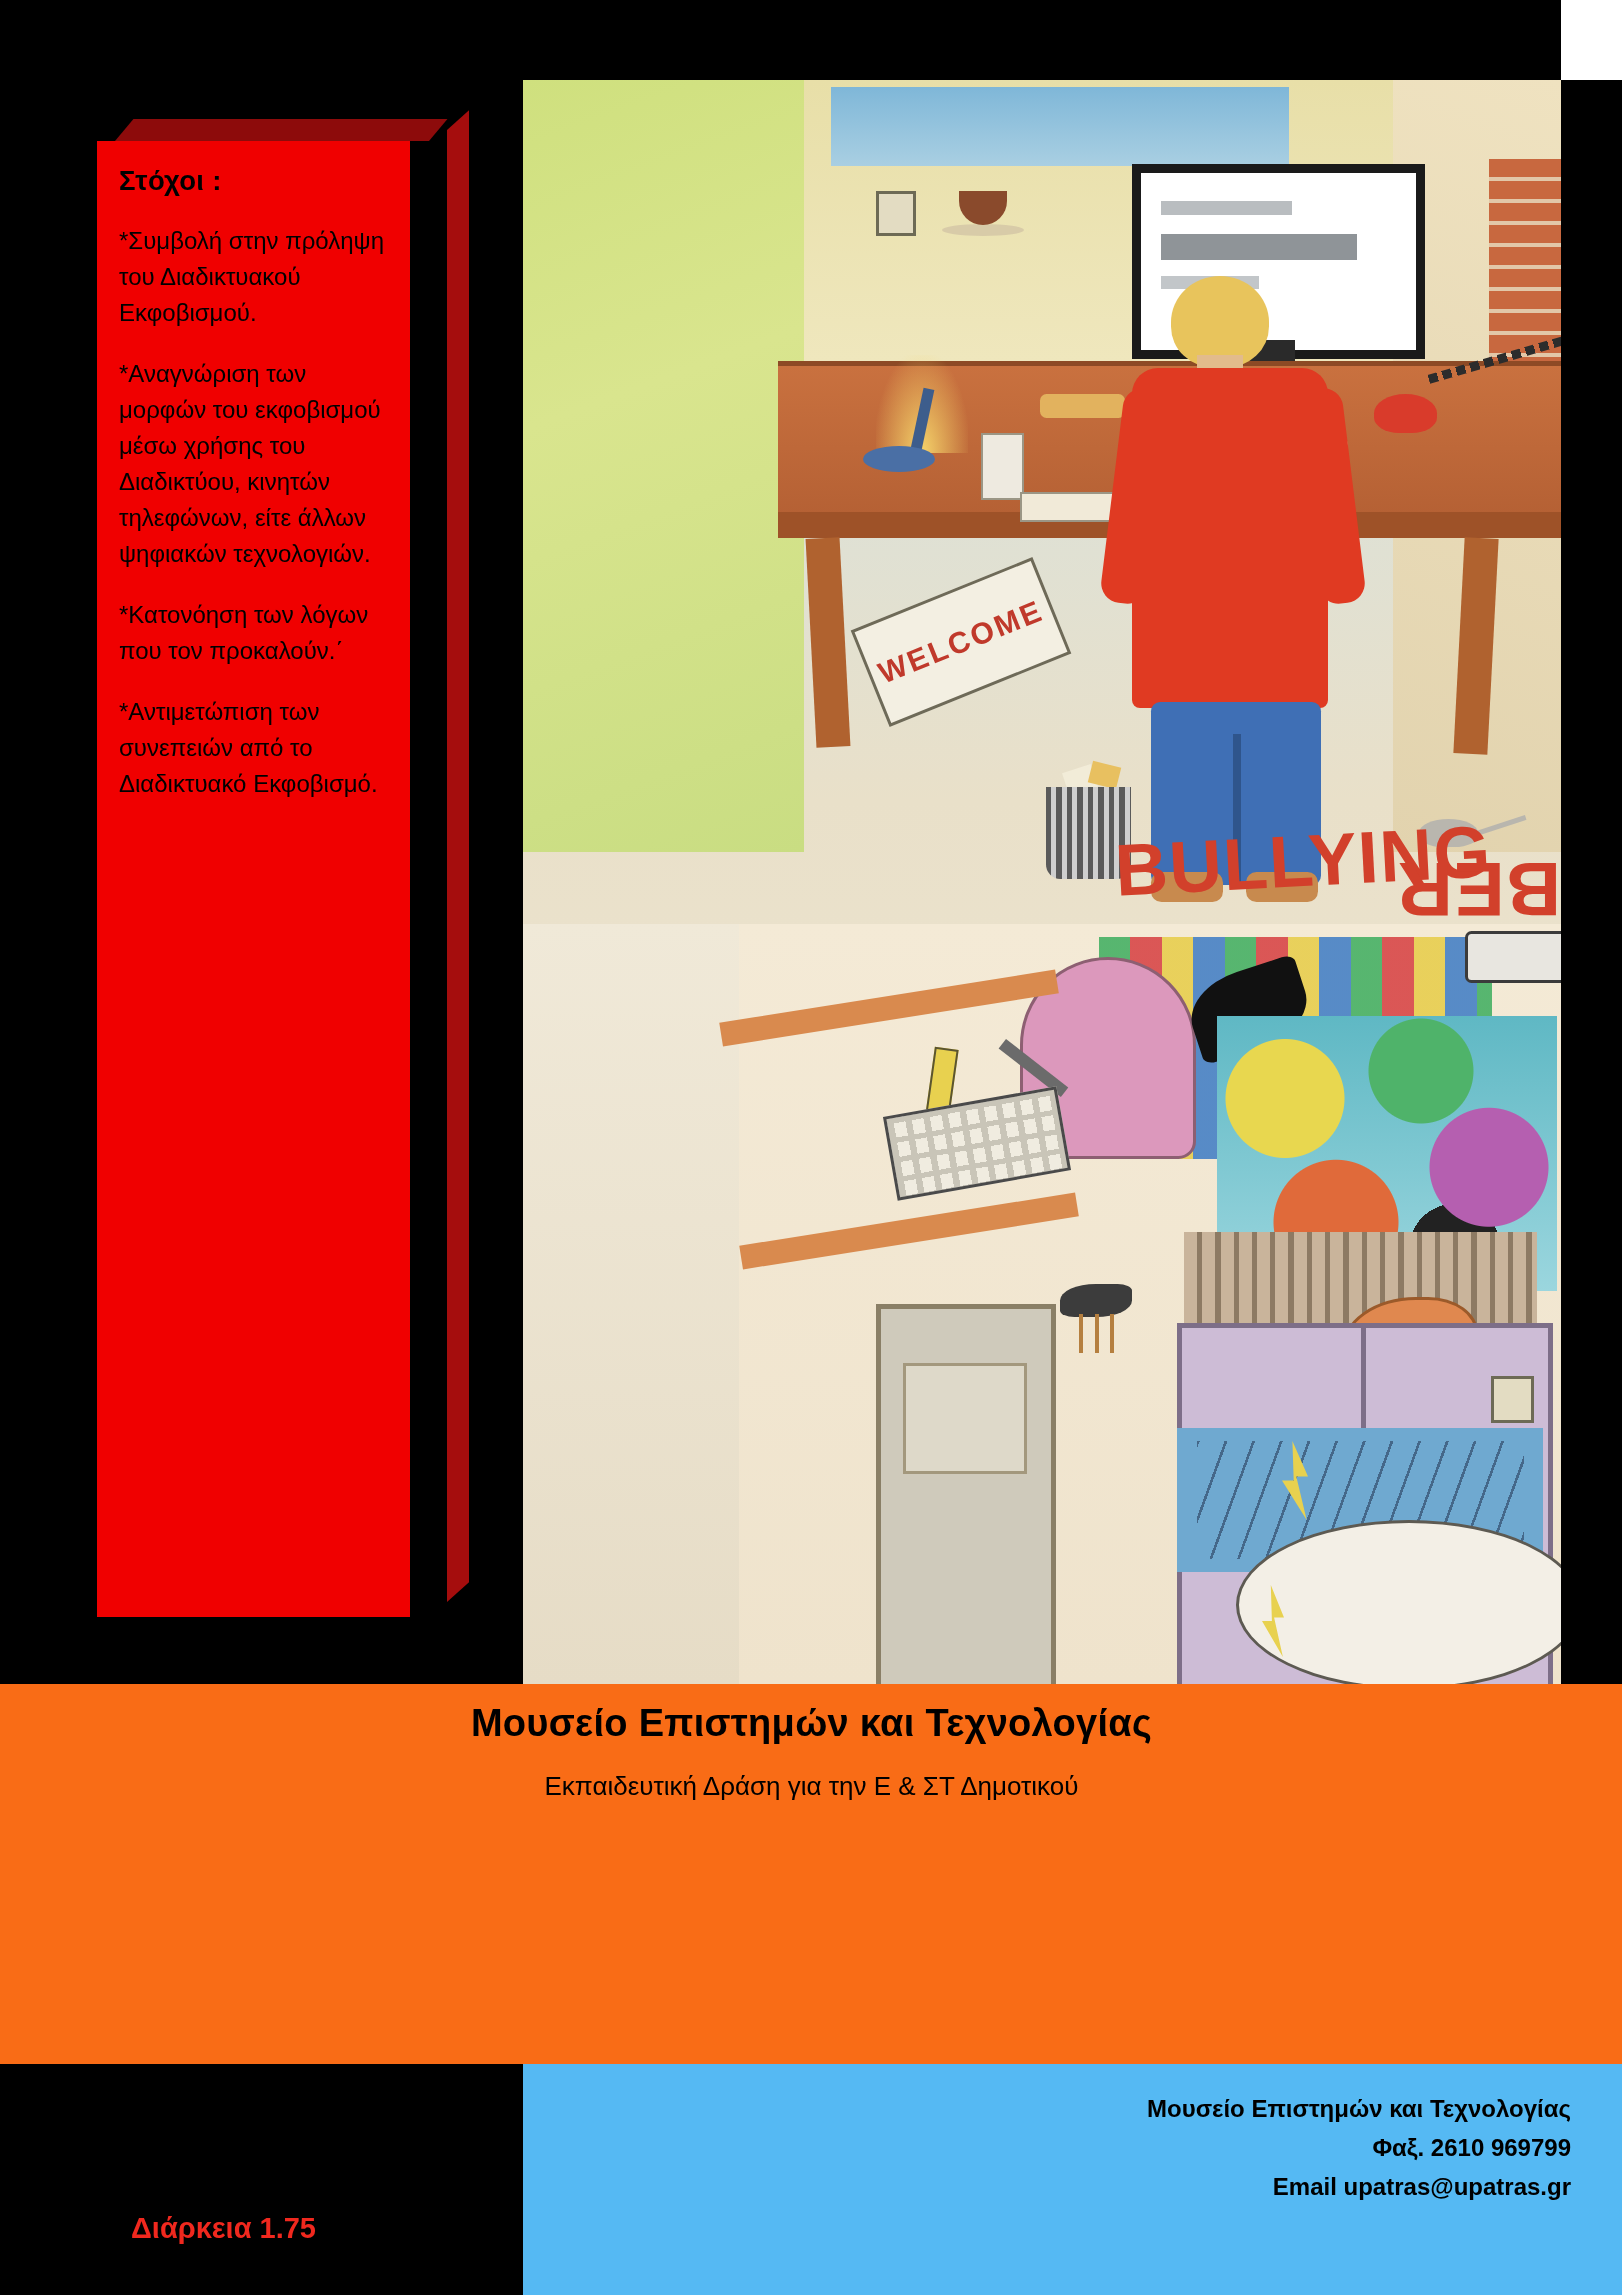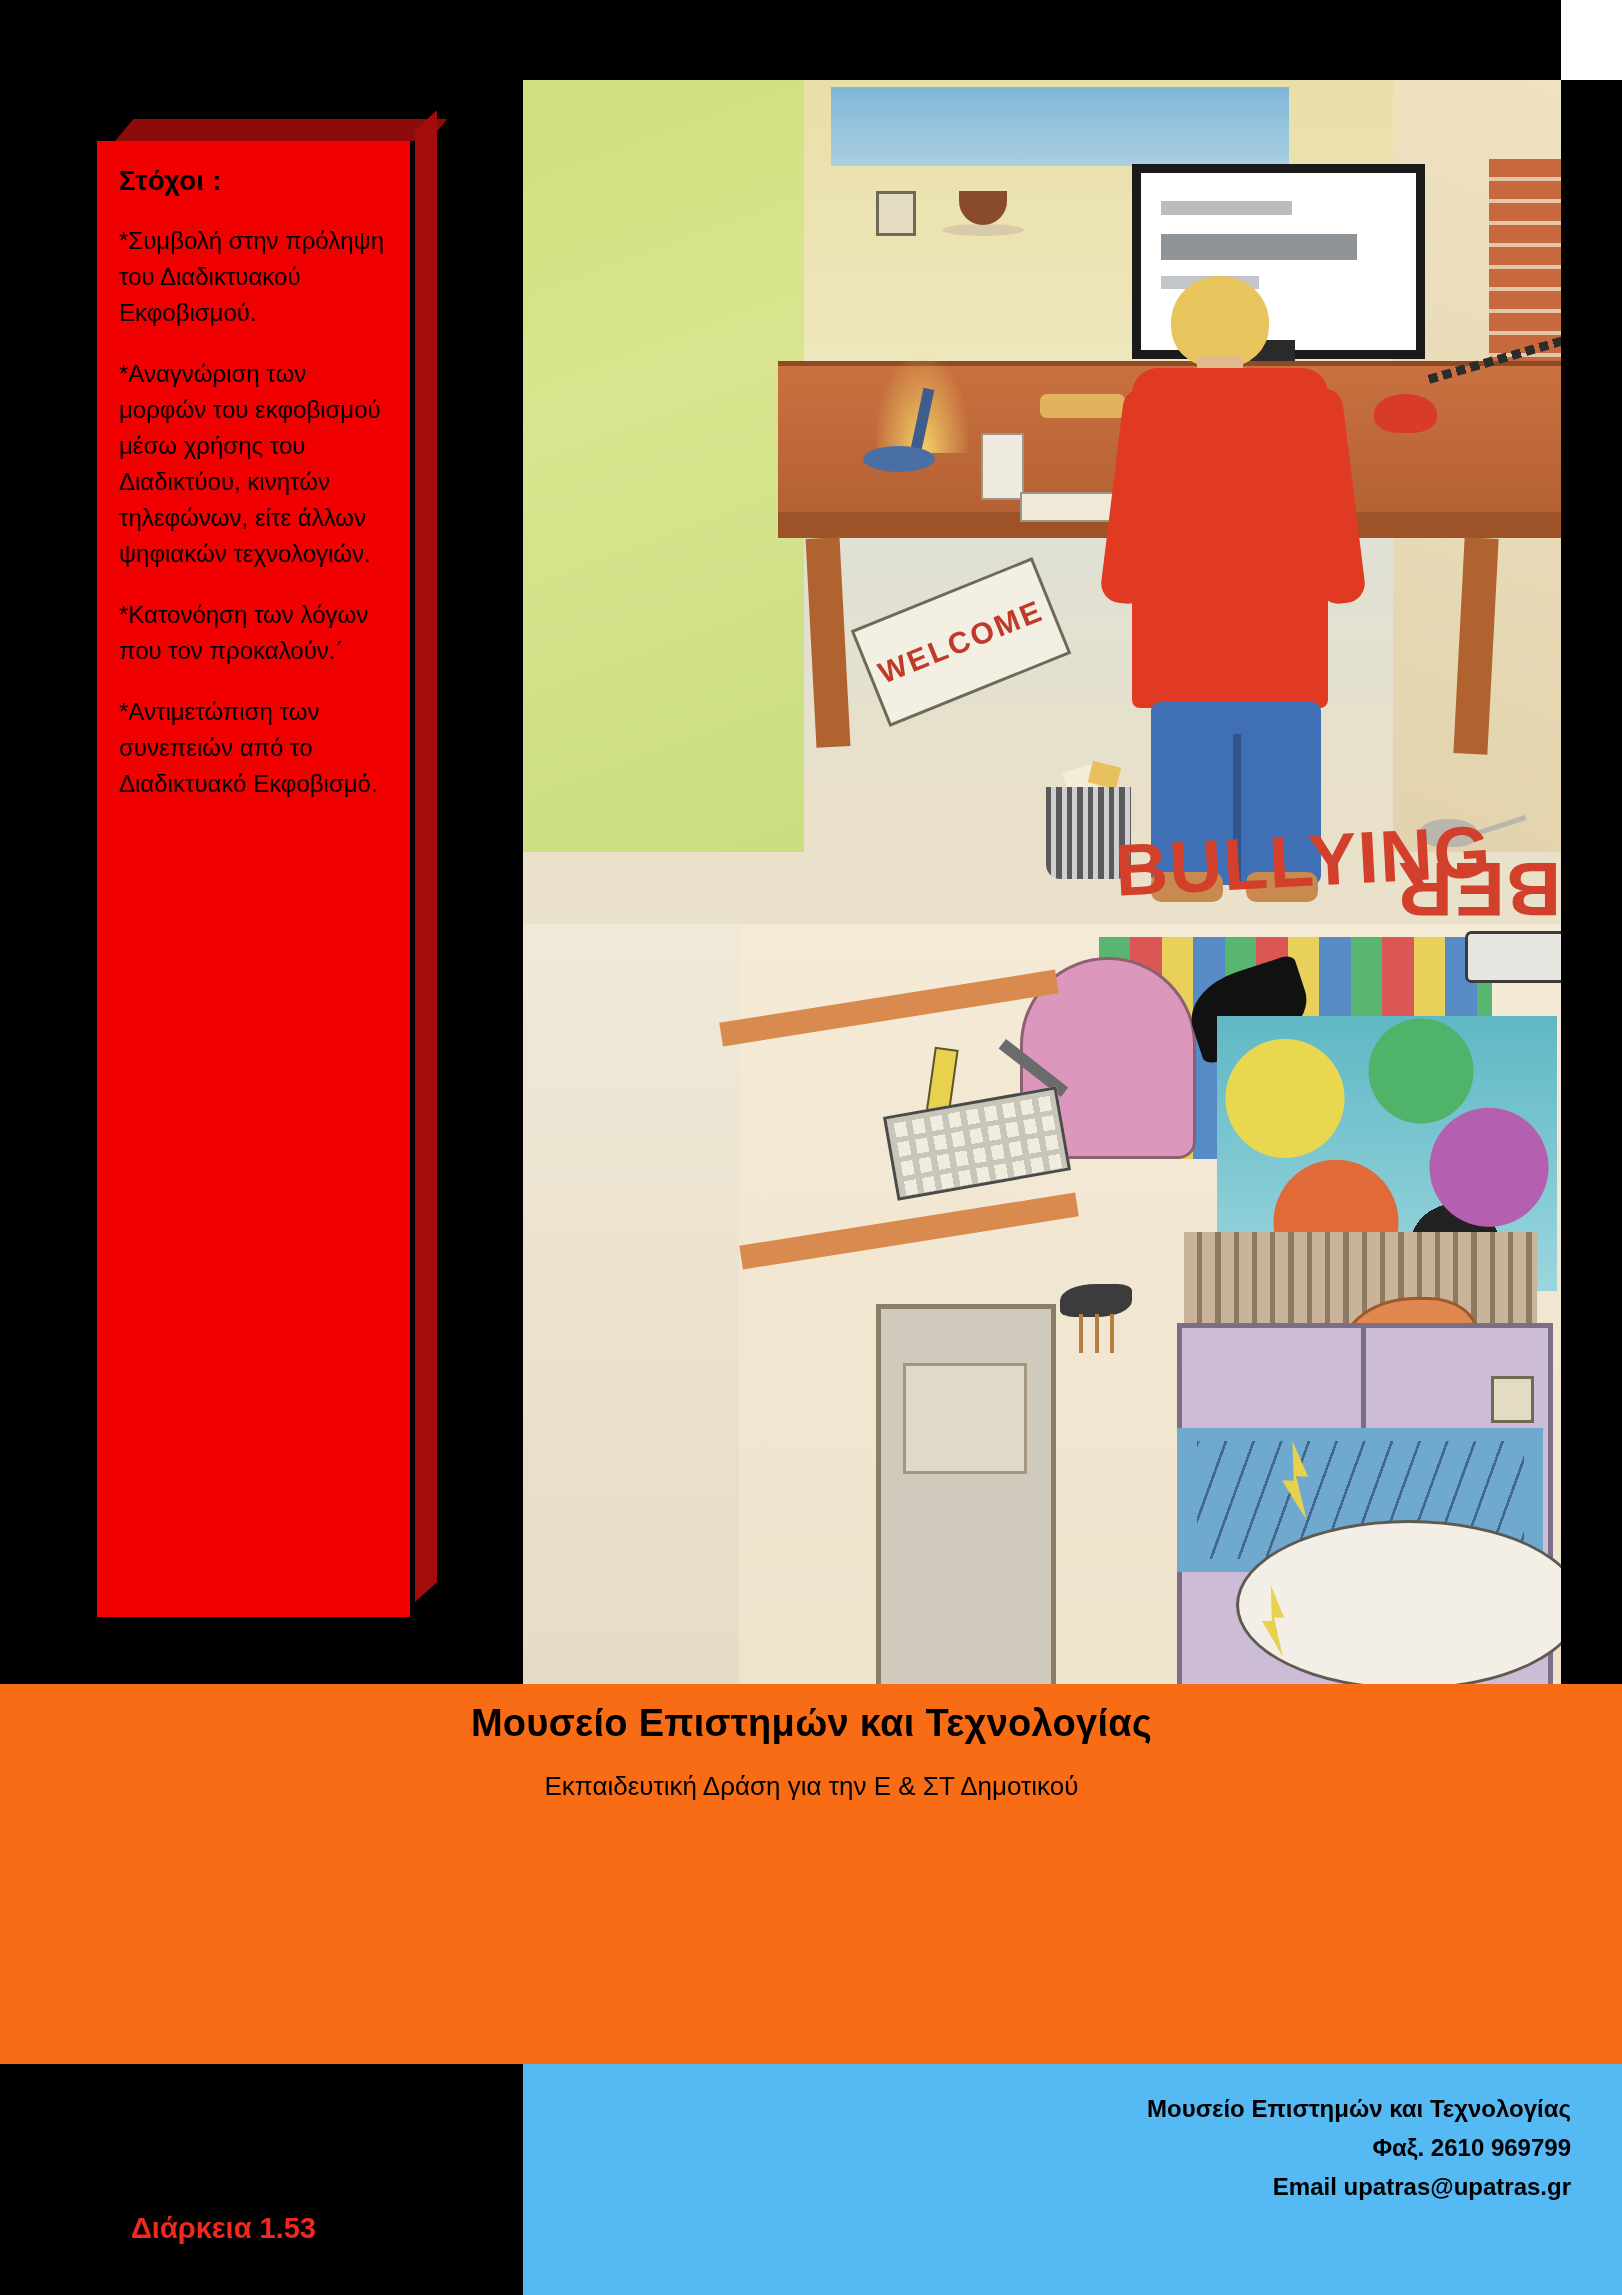--- a/index.html
+++ b/index.html
@@ -24,21 +24,21 @@
     width: 62px;
     height: 80px;
     background: #ffffff;
   }
 
   
   .goals-wrapper {
     position: absolute;
     left: 97px;
     top: 119px;
-    width: 340px;
+    width: 372px;
     height: 1505px;
   }
   .goals-shadow-top {
     position: absolute;
     left: 18.3px;
     top: 0;
     width: 314px;
     height: 22px;
     background: #8d0b0b;
     transform: skewX(-40deg);
@@ -410,20 +410,20 @@
   <div class="art-layer l-cloud"></div>
   <div class="art-layer l-bolt2"></div>
 </div>
 
 <div class="orange-band">
   <div class="org-line1">Μουσείο Επιστημών και Τεχνολογίας</div>
   <div class="org-sub">Εκπαιδευτική Δράση για την Ε &amp; ΣΤ Δημοτικού</div>
 </div>
 
 <div class="bottom-left"></div>
-<div class="duration">Διάρκεια  1.53</div>
+<div class="duration">Διάρκεια  1.75</div>
 <div class="bottom-blue"></div>
 <div class="contact">
   <div>Μουσείο Επιστημών και Τεχνολογίας</div>
   <div>Φαξ. 2610 969799</div>
   <div>Email upatras@upatras.gr</div>
 </div>
 
 
 </body></html>

